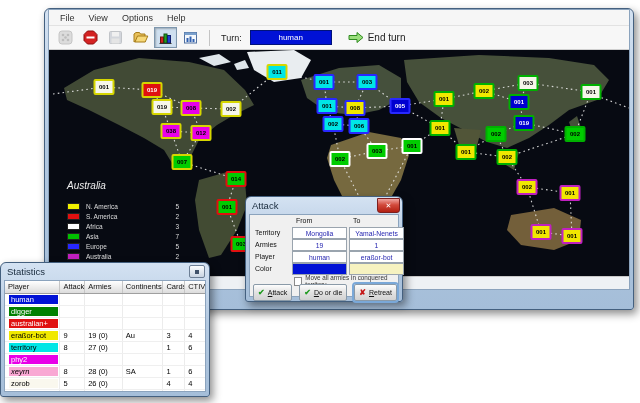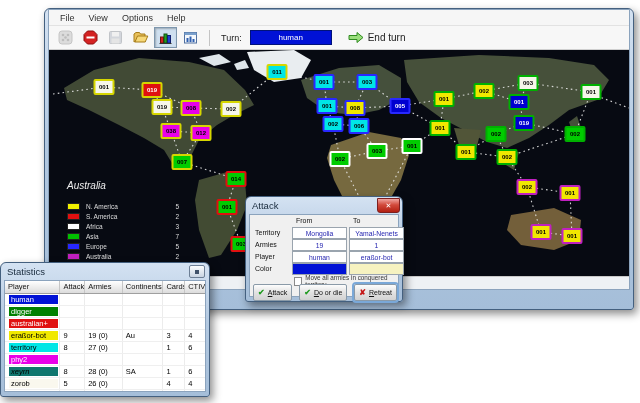--- a/index.html
+++ b/index.html
@@ -437,21 +437,21 @@
             <div class="chip" style="background: rgb(232, 0, 232); color: rgb(255, 255, 255);">phy2</div>
           </div>
           <div class="c1" style="color: rgb(255, 255, 255);">3</div>
           <div class="c2" style="color: rgb(255, 255, 255);">28 (0)</div>
           <div class="c3" style="color: rgb(255, 255, 255);"></div>
           <div class="c4" style="color: rgb(255, 255, 255);">1</div>
           <div class="c5" style="color: rgb(255, 255, 255);">4</div>
         </div>
         <div class="st-row">
           <div class="c0">
-            <div class="chip" style="background: #0f766e; color: rgb(0, 0, 0); font-style: italic;">xeyrn</div>
+            <div class="chip" style="background: #f9a8d4; color: rgb(0, 0, 0); font-style: italic;">xeyrn</div>
           </div>
           <div class="c1" style="color: rgb(0, 0, 0);">8</div>
           <div class="c2" style="color: rgb(0, 0, 0);">28 (0)</div>
           <div class="c3" style="color: rgb(0, 0, 0);">SA</div>
           <div class="c4" style="color: rgb(0, 0, 0);">1</div>
           <div class="c5" style="color: rgb(0, 0, 0);">6</div>
         </div>
         <div class="st-row">
           <div class="c0">
             <div class="chip" style="background: rgb(250, 248, 238); color: rgb(0, 0, 0);">zorob</div>

